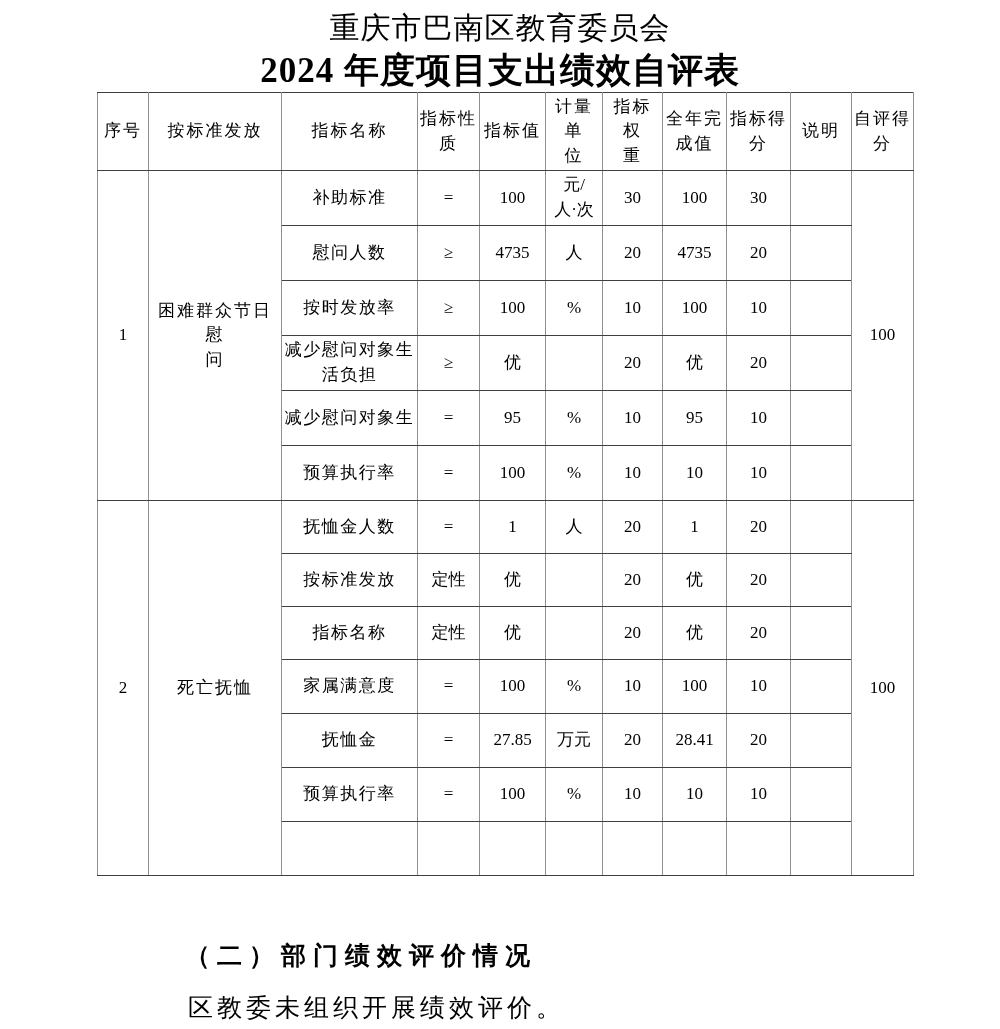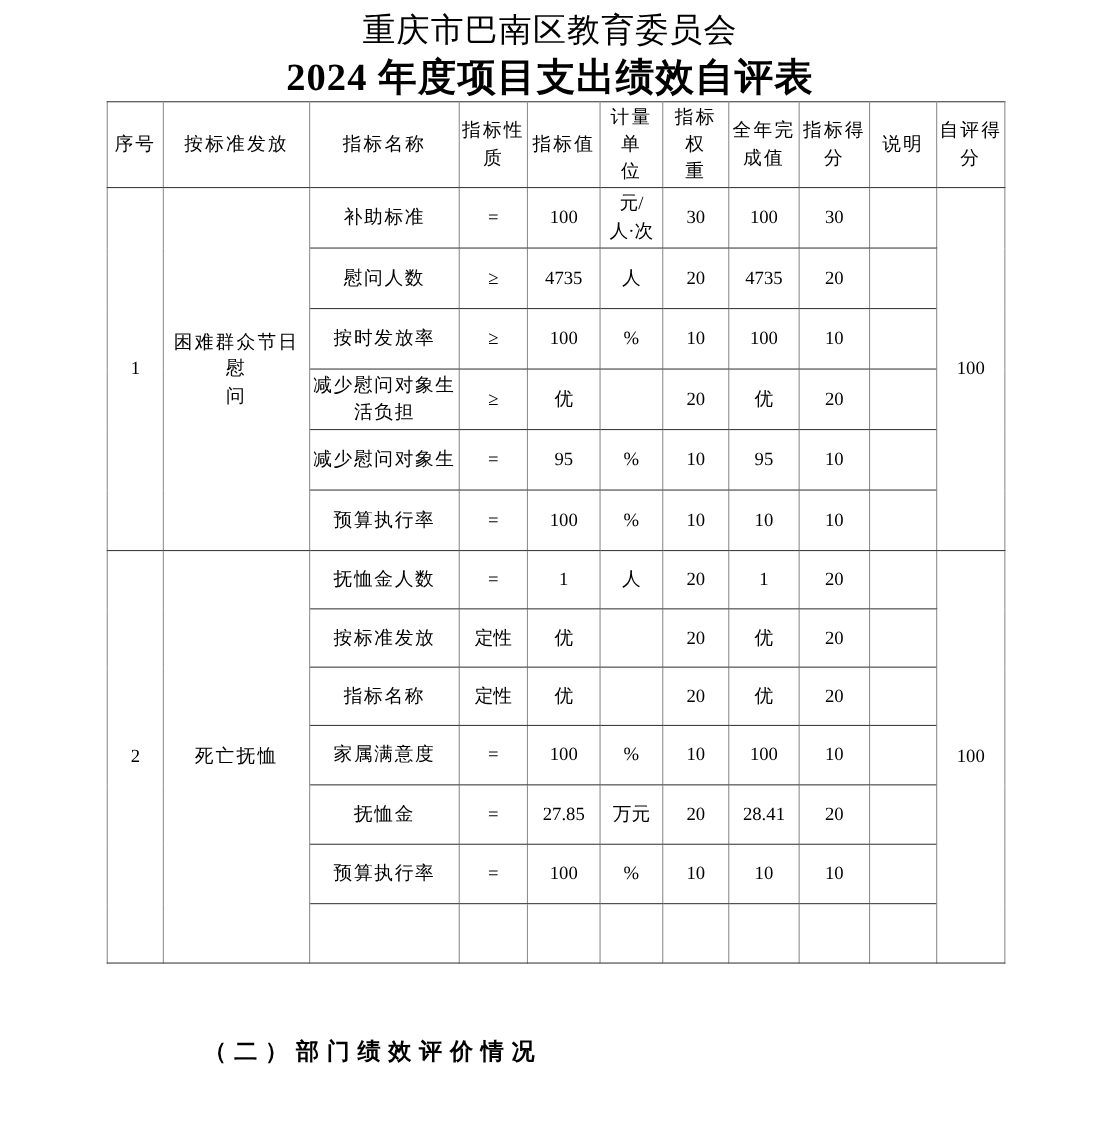--- a/index.html
+++ b/index.html
@@ -44,21 +44,21 @@
   td.cjk { letter-spacing: 2px; }
   td.ind { text-align: left; padding-left: 4px; letter-spacing: 1.5px; margin-top: 32px; }
   td.ul  { text-align: left; padding-left: 2px; }
   td.wr  { text-align: right; padding-right: 3px; }
   tr.hrow { height: 78px; }
   tr.r55 { height: 55px; }
   tr.r53 { height: 53px; }
   tr.r54 { height: 54px; }
   .footer-heading {
     margin: 63px 0 0 185px;
-    font-size: 21px; font-weight: 700; letter-spacing: 7px; line-height: 34px;
+    font-size: 25px; font-weight: 700; letter-spacing: 7px; line-height: 34px;
   }
   .footer-body {
     margin: 18px 0 0 188px;
     font-size: 25px; font-weight: 400; letter-spacing: 4px; line-height: 34px;
   }
 </style>
 </head>
 <body>
 
 <div class="page">
@@ -240,14 +240,15 @@
       <td></td>
       <td></td>
       <td></td>
       <td></td>
       <td></td>
     </tr>
   </tbody>
     </table>
 
   <div class="footer-heading">（二）部门绩效评价情况</div>
+  <div class="footer-body">区教委未组织开展绩效评价。</div>
 
 </div>
 
 </body></html>

